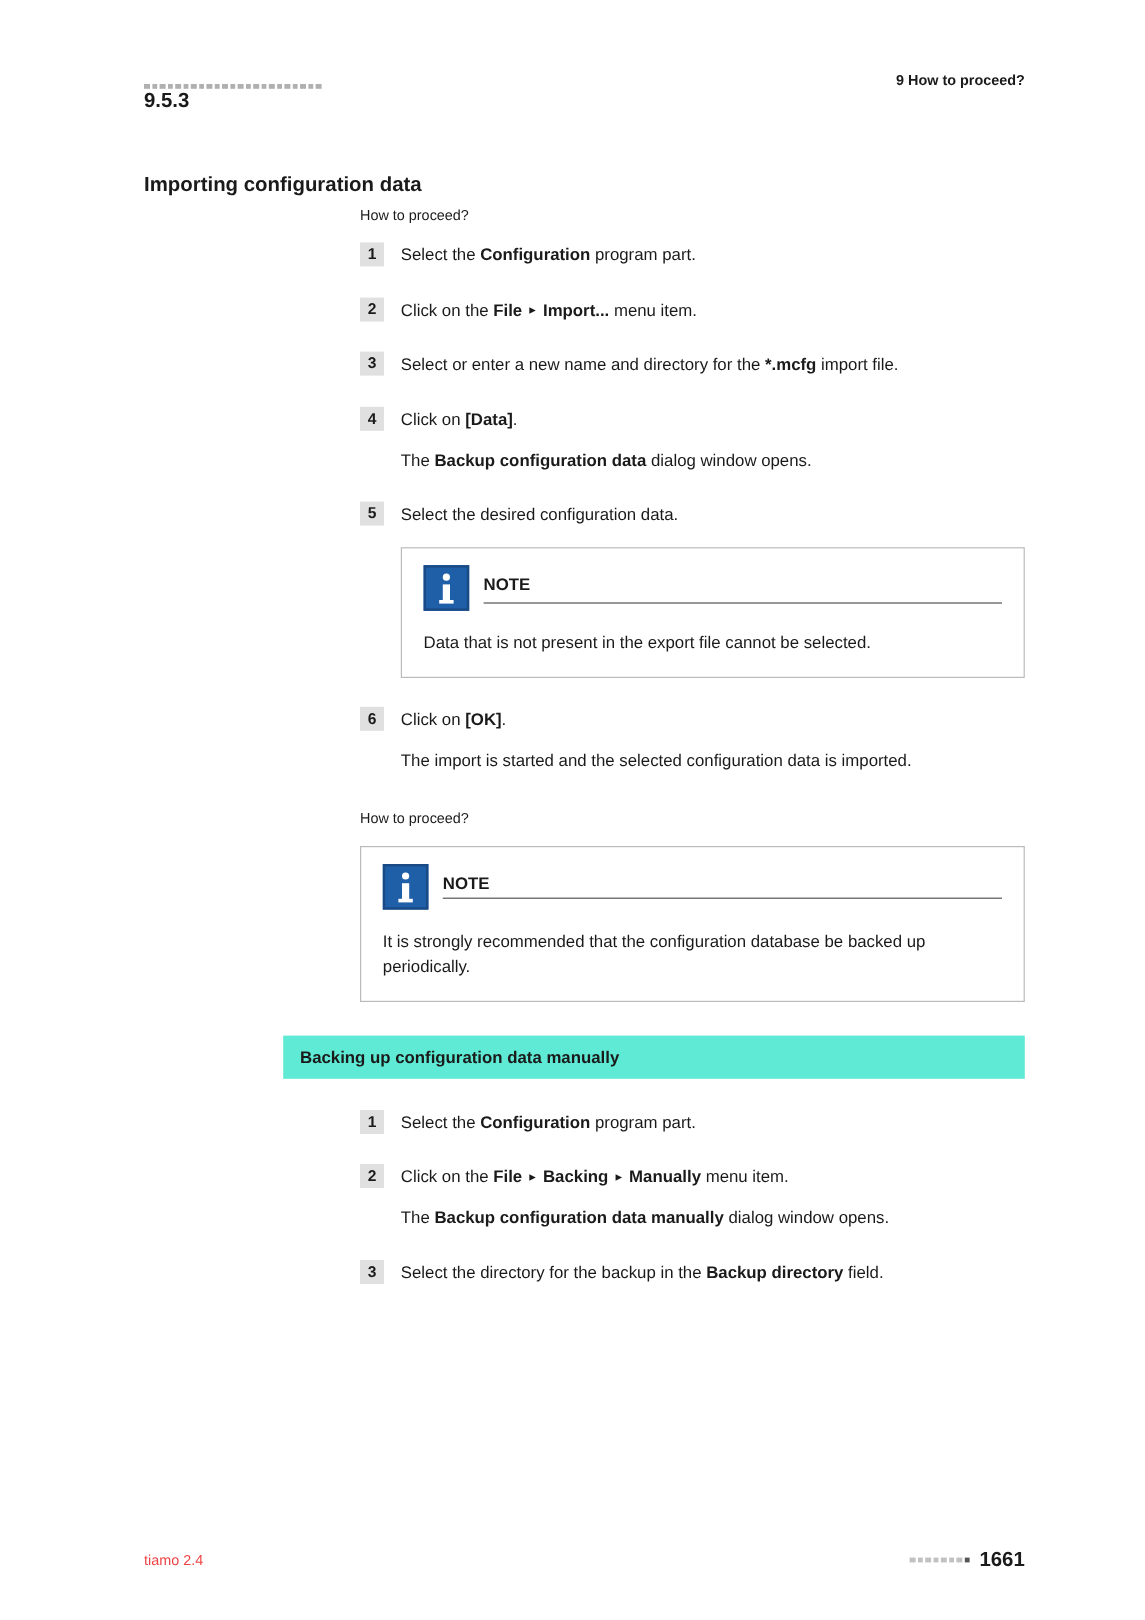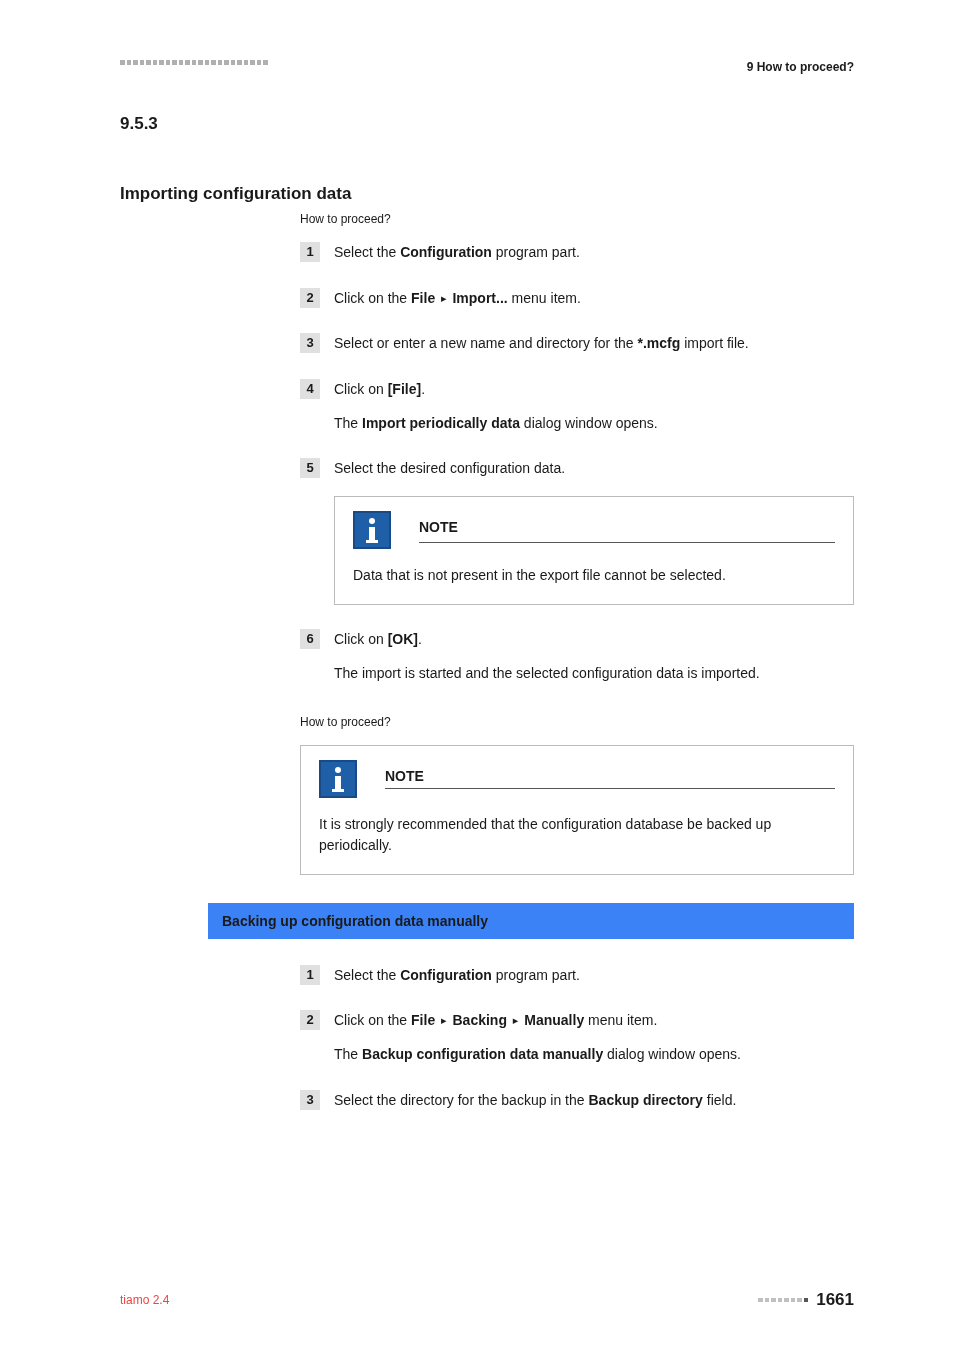--- a/index.html
+++ b/index.html
@@ -12,22 +12,21 @@
   }
   .page {
     padding: 60px 100px 40px 120px;
     box-sizing: border-box;
     min-height: 1350px;
     position: relative;
   }
   .hdr {
     display: flex;
     justify-content: space-between;
-    align-items: flex-start;
-    margin-bottom: 40px;
+    align-items: flex-end;
   }
   .hdr-left {
     display: flex;
     gap: 2px;
   }
   .sq {
     width: 4.5px;
     height: 4.5px;
     background: #b0b0b0;
   }
@@ -94,21 +93,21 @@
     padding: 14px 18px 18px 18px;
   }
   .notebox.top {
     margin-left: 180px;
     margin-bottom: 28px;
     margin-top: 10px;
   }
   .note-head {
     display: flex;
     align-items: center;
-    gap: 28px;
+    gap: 12px;
     margin-bottom: 16px;
   }
   .info-icon {
     width: 34px;
     height: 34px;
     background: #1f5fa8;
     border: 2px solid #1a4a85;
     position: relative;
     flex-shrink: 0;
   }
@@ -147,22 +146,22 @@
   .note-title {
     font-size: 14px;
     font-weight: 700;
   }
   .note-body {
     font-size: 14px;
     line-height: 1.5;
     margin-left: 0;
   }
   .subsection-bar {
-    background: #3b82f6;
-    margin-left: 88px;
+    background: #5eead4;
+    margin-left: 116px;
     padding: 10px 14px;
     font-size: 14px;
     font-weight: 700;
     margin-bottom: 26px;
   }
   .footer {
     position: absolute;
     bottom: 40px;
     left: 120px;
     right: 100px;
@@ -249,22 +248,22 @@
         </div>
         <div class="step">
           <div class="step-num">3</div>
           <div class="step-body">
             <div>Select or enter a new name and directory for the <span class="b">*.mcfg</span> import file.</div>
           </div>
         </div>
         <div class="step">
           <div class="step-num">4</div>
           <div class="step-body">
-            <div>Click on <span class="b">[File]</span>.</div>
-            <div class="sub">The <span class="b">Import periodically data</span> dialog window opens.</div>
+            <div>Click on <span class="b">[Data]</span>.</div>
+            <div class="sub">The <span class="b">Backup configuration data</span> dialog window opens.</div>
           </div>
         </div>
         <div class="step">
           <div class="step-num">5</div>
           <div class="step-body">
             <div>Select the desired configuration data.</div>
             <div class="notebox" style="margin-top: 16px;">
               <div class="note-head">
                 <div class="info-icon">
                   <div class="info-foot"></div>

